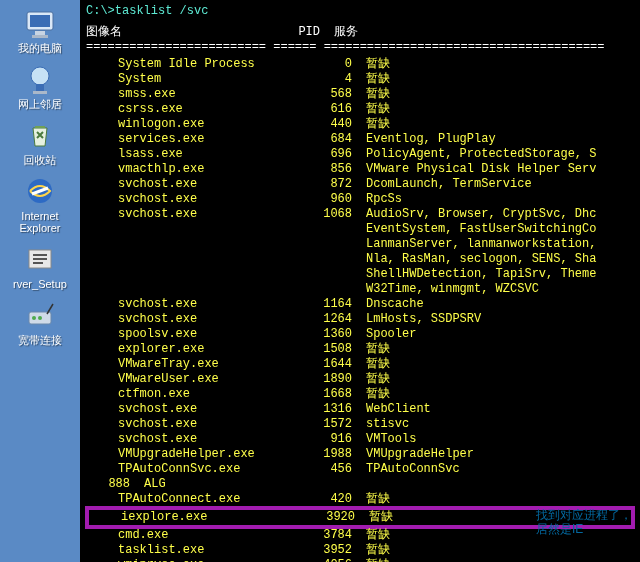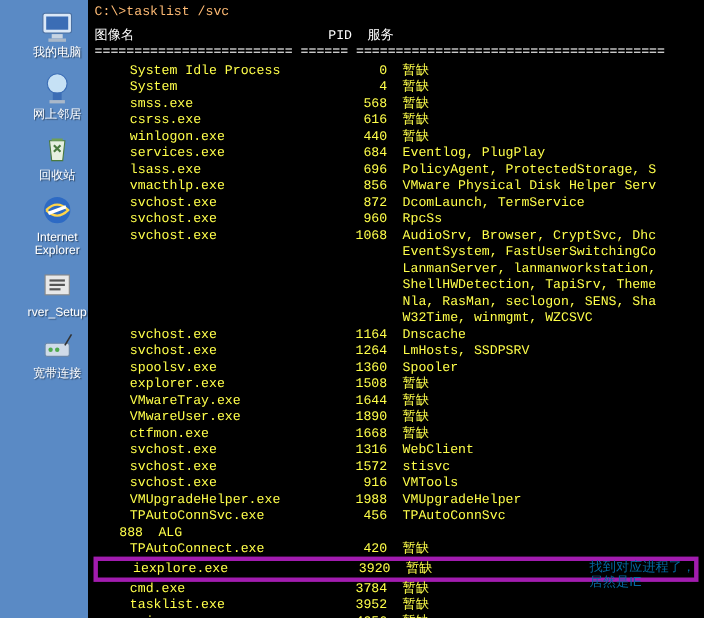--- a/index.html
+++ b/index.html
@@ -4,21 +4,21 @@
 <style>
   * { margin:0; padding:0; box-sizing:border-box; }
   body {
     width:640px; height:562px;
     font-family:"Tahoma","Microsoft YaHei",sans-serif;
     overflow:hidden;
     background:#5a8ac5;
     position:relative;
   }
   .desktop {
-    position:absolute; left:16px; top:0; width:70px; height:562px;
+    position:absolute; left:4px; top:0; width:70px; height:562px;
     padding:6px 0 0 6px;
     display:flex; flex-direction:column; gap:8px;
   }
   .dicon {
     width:60px; display:flex; flex-direction:column; align-items:center;
     cursor:pointer;
   }
   .dicon .glyph {
     width:34px; height:34px; display:flex; align-items:center; justify-content:center;
     margin-bottom:2px;
@@ -29,21 +29,21 @@
   }
   .terminal {
     position:absolute; left:80px; top:0; width:560px; height:562px;
     background:#000;
     font-family:"Courier New",monospace;
     color:#eee;
     padding:4px 6px;
     font-size:12px;
     line-height:15px;
   }
-  .cmdline { color:#fdba74; margin-bottom:6px; }
+  .cmdline { color:#5eead4; margin-bottom:6px; }
   .hdr { display:flex; color:#fff; margin-top:6px; }
   .hdr .c1 { flex:0 0 190px; }
   .hdr .c2 { flex:0 0 44px; text-align:right; }
   .hdr .c3 { flex:1; padding-left:14px; }
   .divider {
     color:#fff; letter-spacing:0;
     white-space:pre; overflow:hidden;
   }
   .rows { margin-top:2px; }
   .row { display:flex; color:#ffff4a; white-space:nowrap; }
@@ -198,26 +198,26 @@
         <div class="c3">EventSystem, FastUserSwitchingCo</div>
       </div>
       <div class="row">
         <div class="c1"></div>
         <div class="c2"></div>
         <div class="c3">LanmanServer, lanmanworkstation,</div>
       </div>
       <div class="row">
         <div class="c1"></div>
         <div class="c2"></div>
+        <div class="c3">Nla, RasMan, seclogon, SENS, Sha</div>
+      </div>
+      <div class="row">
+        <div class="c1"></div>
+        <div class="c2"></div>
         <div class="c3">ShellHWDetection, TapiSrv, Theme</div>
-      </div>
-      <div class="row">
-        <div class="c1"></div>
-        <div class="c2"></div>
-        <div class="c3">Nla, RasMan, seclogon, SENS, Sha</div>
       </div>
       <div class="row">
         <div class="c1"></div>
         <div class="c2"></div>
         <div class="c3">W32Time, winmgmt, WZCSVC</div>
       </div>
       <div class="row">
         <div class="c1">svchost.exe</div>
         <div class="c2">1164</div>
         <div class="c3">Dnscache</div>

